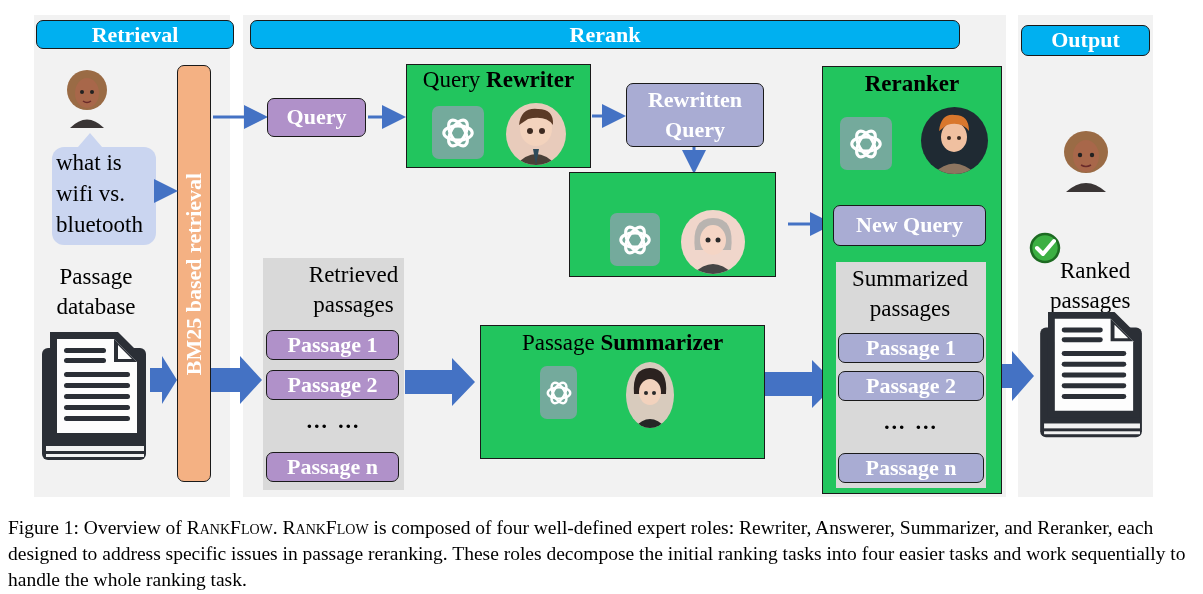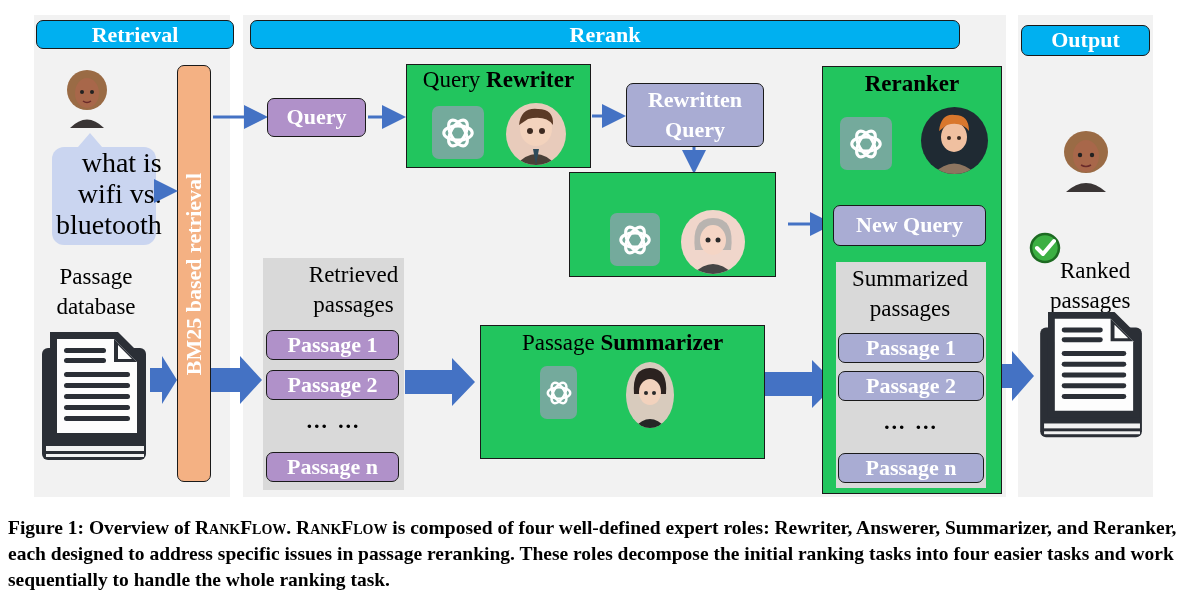--- a/index.html
+++ b/index.html
@@ -14,21 +14,21 @@
   .role-title b { font-weight:bold; }
   .pill { border:1.5px solid #1a1a1a; border-radius:7px; color:#fff; font-weight:bold;
           text-align:center; font-size:22px; }
   .purple { background:#b091c9; }
   .lavender { background:#a9acd3; }
   .gray-box { background:#d9d9d9; }
   .plain { font-size:23px; text-align:center; line-height:30px; }
   .gpt { background:#74aa9c; border-radius:7px; display:flex; align-items:center; justify-content:center; }
   .avatar { border-radius:50%; overflow:hidden; }
   .dots { font-size:22px; font-weight:bold; text-align:center; letter-spacing:2px; }
-  .caption { left:8px; top:515px; width:1190px; font-size:19.5px; font-weight:bold;
+  .caption { left:8px; top:515px; width:1190px; font-size:19.5px; font-weight:normal;
              line-height:26px; font-family:"Liberation Serif","DejaVu Serif",serif; }
   .sc { font-variant:small-caps; }
 </style>
 </head>
 <body>
 
 <div class="abs panel" style="left:34px;top:15px;width:196px;height:482px;"></div>
 <div class="abs panel" style="left:243px;top:15px;width:763px;height:482px;"></div>
 <div class="abs panel" style="left:1018px;top:15px;width:135px;height:482px;"></div>
 
@@ -41,21 +41,21 @@
     <ellipse cx="25" cy="24" rx="20" ry="20" fill="#9a6b45"></ellipse>
     <ellipse cx="25" cy="27" rx="12" ry="15" fill="#a8674a"></ellipse>
     <circle cx="20" cy="26" r="2" fill="#222"></circle>
       <circle cx="30" cy="26" r="2" fill="#222"></circle>
     <path d="M21 35 Q25 38 29 35" stroke="#6a2a2a" stroke-width="1.5" fill="none"></path>
     <path d="M8 62 Q25 45 42 62 Z" fill="#3a3535"></path>
   </svg>
 </div>
 <div class="abs" style="left:52px;top:147px;width:104px;height:98px;background:#cad5f0;border-radius:12px;">
   <div class="abs" style="left:26px;top:-14px;width:0;height:0;border-left:12px solid transparent;border-right:12px solid transparent;border-bottom:14px solid #cad5f0;"></div>
-  <div class="abs" style="left:4px;top:0;font-size:28px;line-height:31px;text-align:right;">
+  <div class="abs" style="left:4px;top:0;font-size:23px;line-height:31px;">
     <div>what is</div>
     <div>wifi vs.</div>
     <div>bluetooth</div>
   </div>
 </div>
 <div class="abs plain" style="left:42px;top:262px;width:108px;">
   <div>Passage</div>
   <div>database</div>
 </div>
 

